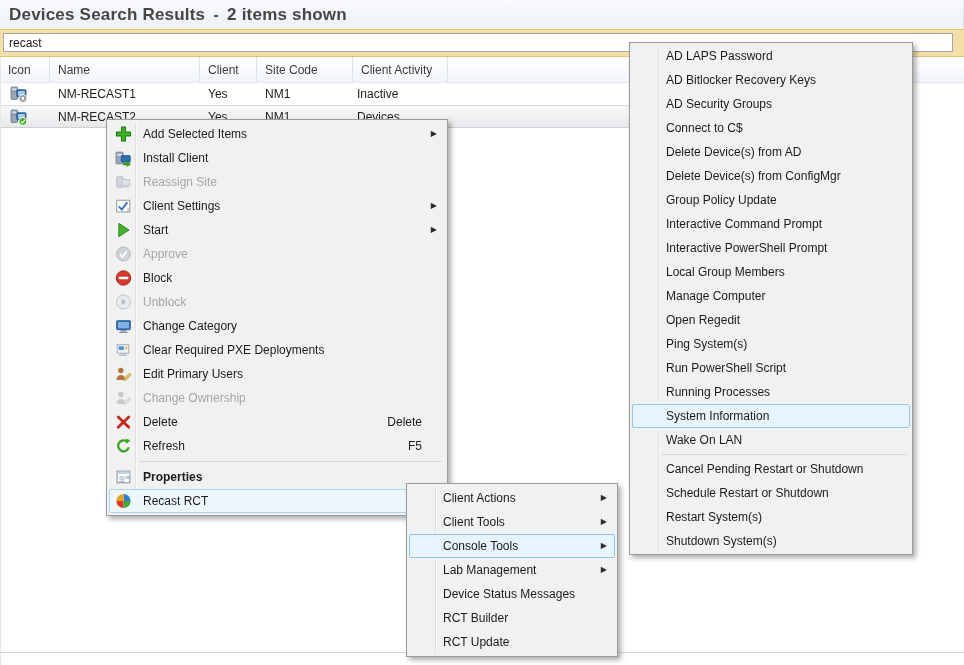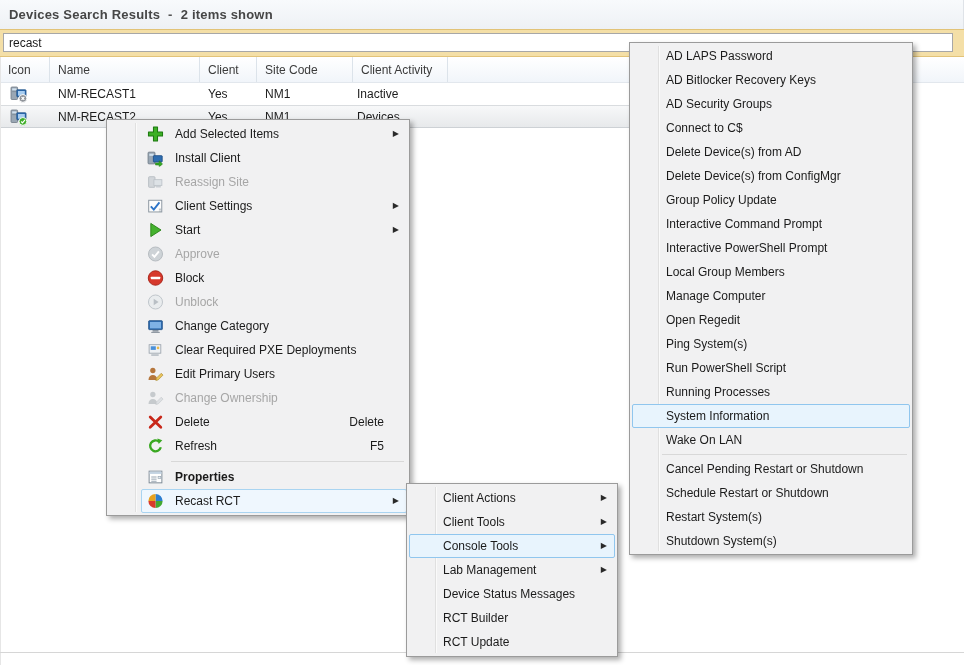--- a/index.html
+++ b/index.html
@@ -8,21 +8,21 @@
     background:#ffffff;
     font-family:"Liberation Sans", sans-serif;
     -webkit-font-smoothing:antialiased;
   }
   
   .titlebar{
     position:absolute;left:0;top:0;width:964px;height:29px;box-sizing:border-box;
     background:linear-gradient(#f8fafc,#eef1f5);
     border-right:1px solid #dfe3e8;
     display:flex;align-items:center;padding-left:9px;
-    font-size:13px;font-weight:bold;color:#464646;letter-spacing:.2px;
+    font-size:17px;font-weight:bold;color:#464646;letter-spacing:.2px;
   }
   .titlebar .dash{margin:0 8px;font-weight:bold;color:#555;}
   .searchband{
     position:absolute;left:0;top:29px;width:964px;height:28px;box-sizing:border-box;
     background:#f4dfa7;border-top:1px solid #e2c378;border-bottom:1px solid #e2c378;
   }
   .searchinput{
     position:absolute;left:3px;top:3px;width:950px;height:19px;box-sizing:border-box;
     border:1px solid #a7a7a7;background:#fff;
     font-family:"Liberation Sans",sans-serif;font-size:12px;color:#1a1a1a;
@@ -57,21 +57,21 @@
   .menu{
     position:absolute;box-sizing:border-box;
     background:#f1f1f2;border:1px solid #9b9b9b;
     box-shadow:3px 3px 5px rgba(0,0,0,0.32);
     padding:2px 0;
   }
   .menu::before{
     content:"";position:absolute;left:28px;top:3px;bottom:3px;width:1px;
     background:#e0e0e0;box-shadow:1px 0 0 #fafafa;
   }
-  #menu-main{left:106px;top:119px;width:304px;z-index:10;padding-left:32px;}
+  #menu-main{left:106px;top:119px;width:342px;z-index:10;}
   #menu-recast{left:406px;top:483px;width:212px;z-index:11;text-align:right;}
   #menu-console{left:629px;top:42px;width:284px;z-index:12;padding:1px 0;}
   .mi{
     position:relative;height:24px;box-sizing:border-box;margin:0 2px;
     display:flex;align-items:center;padding:0 8px 0 33px;
     font-size:12px;color:#1b1b1b;border:1px solid transparent;border-radius:2px;
   }
   .mi.disabled{color:#a6a6a6;}
   .mi.bold{font-weight:bold;}
   .mi.hl{background:#e8f4fd;border-color:#90c6ee;}

